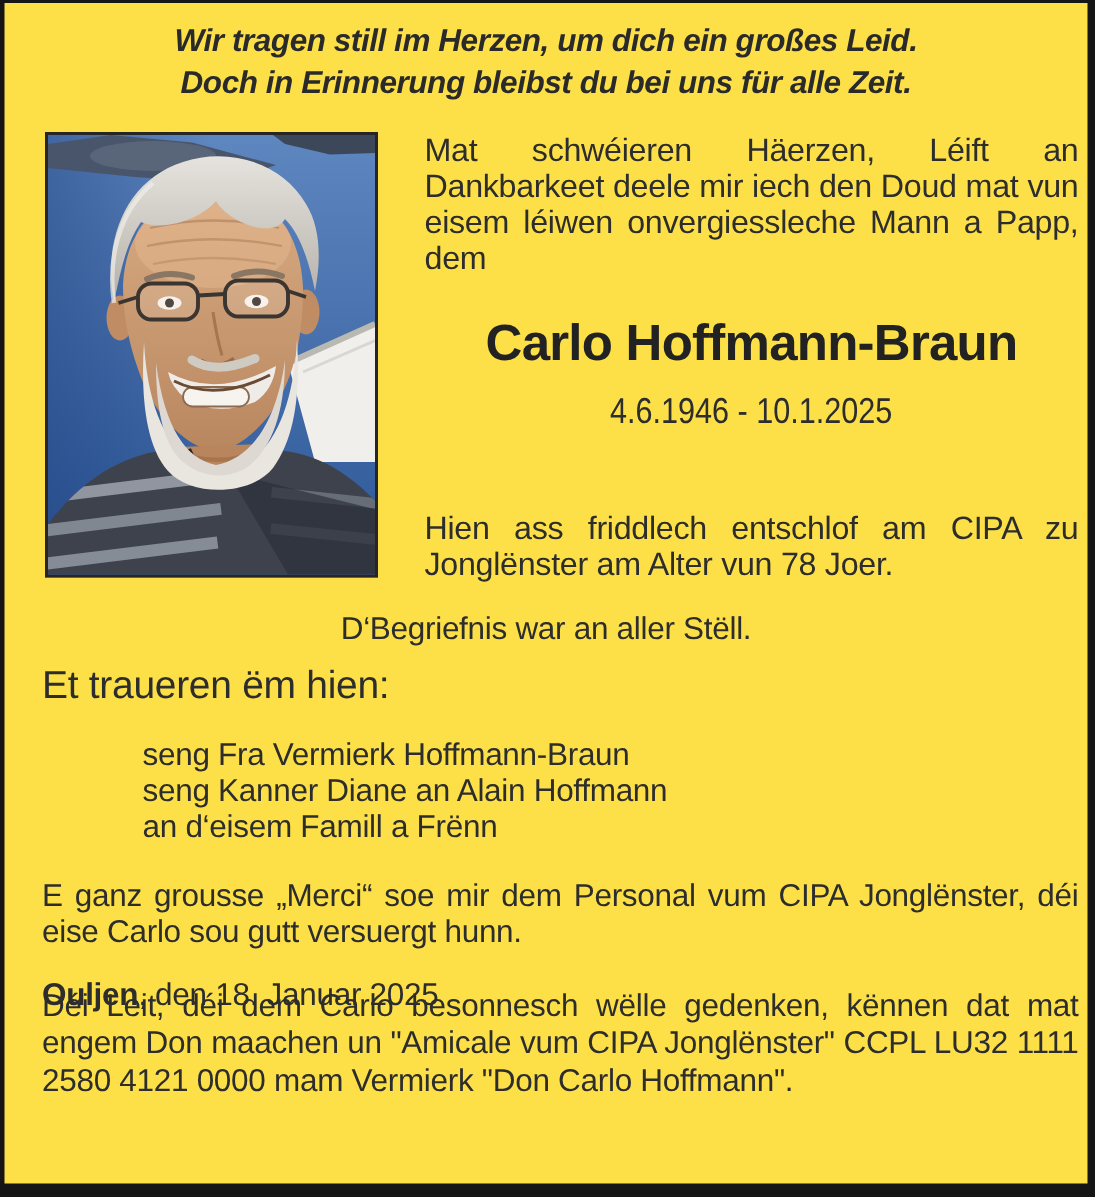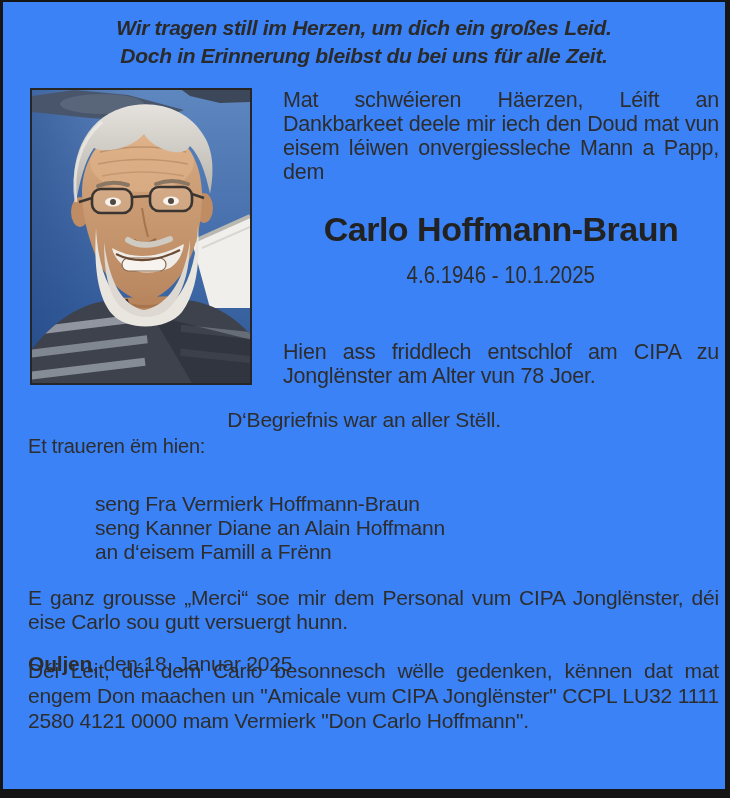--- a/index.html
+++ b/index.html
@@ -1,20 +1,20 @@
 <!DOCTYPE html>
 <html><head>
 <meta charset="utf-8">
 <style>
   html,body{margin:0;padding:0;background:#ffffff;}
   .sheet{
     position:relative;
     box-sizing:border-box;
     width:730px;height:798px;
-    background:#3b82f6;
+    background:#fde047;
     border-style:solid;border-color:#151515;
     border-width:2px 5px 9px 3px;
     overflow:hidden;
     font-family:"Liberation Sans", sans-serif;
     color:#2d2d2d;
   }
   .abs{position:absolute;}
   .epigraph{
     left:0;right:0;top:12px;
     text-align:center;
@@ -55,22 +55,22 @@
   }
   .dates .sx{display:inline-block;transform:scaleX(0.85);transform-origin:center;}
   .death{margin-top:54px;}
   .funeral{
     left:0;right:0;top:406px;
     text-align:center;
     font-size:21px;line-height:24px;
     letter-spacing:-0.2px;
   }
   .mourn-head{
-    left:25px;top:432px;
-    font-size:20px;line-height:24px;
+    left:25px;top:442px;
+    font-size:26px;line-height:24px;
     letter-spacing:-0.2px;
   }
   .mourn-list{
     left:92px;top:490px;
     font-size:21px;line-height:24px;
     letter-spacing:-0.2px;
   }
   .thanks{
     left:25px;top:584px;width:691px;
     font-size:21px;line-height:24px;

